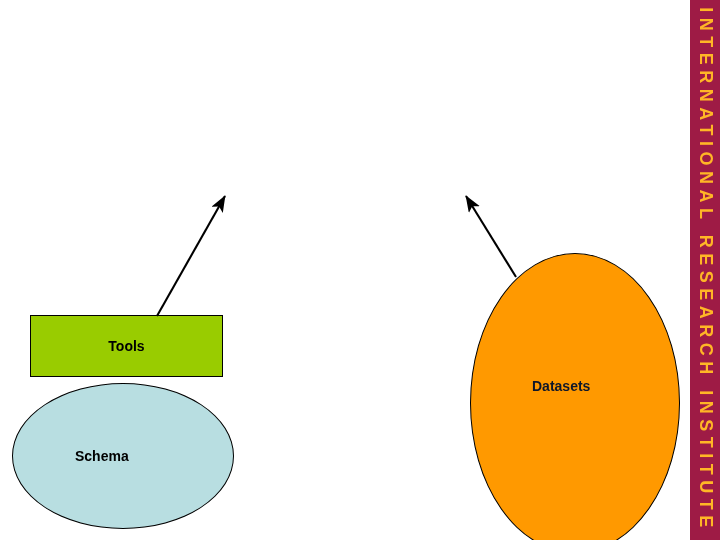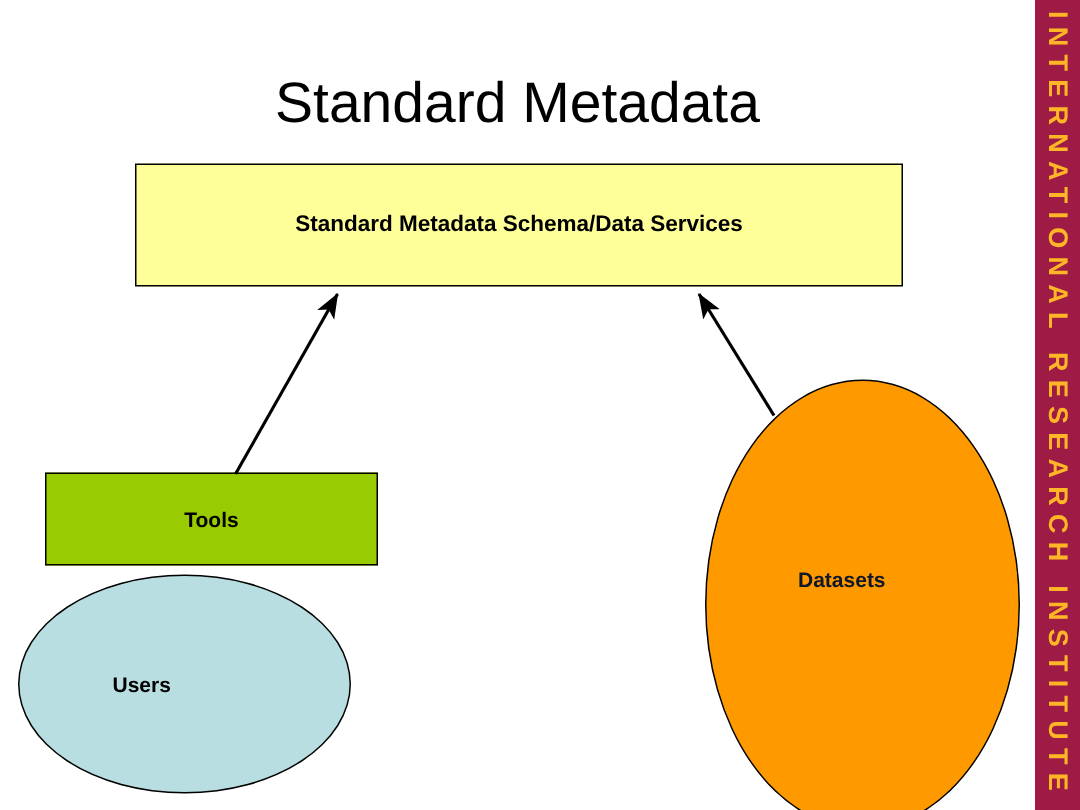--- a/index.html
+++ b/index.html
@@ -53,21 +53,21 @@
     font-weight: bold;
     color: #000000;
     white-space: nowrap;
   }
 
   
   .tools-box {
     position: absolute;
     left: 30px;
     top: 315px;
-    width: 222px;
+    width: 193px;
     height: 62px;
     background: #99cc00;
     border: 1.5px solid #000000;
     box-sizing: border-box;
   }
   .tools-box-label {
     position: absolute;
     left: 0;
     right: 0;
     top: 22px;
@@ -154,32 +154,28 @@
     color: #ffb626;
     letter-spacing: 5.5px;
     text-align: center;
   }
 </style>
 </head>
 <body>
 
 <div id="slide">
 
-  <div id="slide-title">Standard Metadata</div>
 
-  <div class="schema-box">
-    <div class="schema-box-label">Standard Metadata Schema/Data Services</div>
-  </div>
 
   <div class="tools-box">
     <div class="tools-box-label">Tools</div>
   </div>
 
   <div class="users-ellipse">
-    <div class="users-ellipse-label">Users</div>
+    <div class="users-ellipse-label">Schema</div>
   </div>
 
   <div class="datasets-ellipse">
     <div class="datasets-ellipse-label">Datasets</div>
   </div>
 
   <svg id="connectors" viewBox="0 0 720 540">
     <defs>
       <marker id="arrowhead" markerWidth="9" markerHeight="9" refX="7.6" refY="3.1" orient="auto" markerUnits="strokeWidth">
         <path d="M0,0 L8,3.1 L0,6.2 L1.9,3.1 z" fill="#000000"></path>

